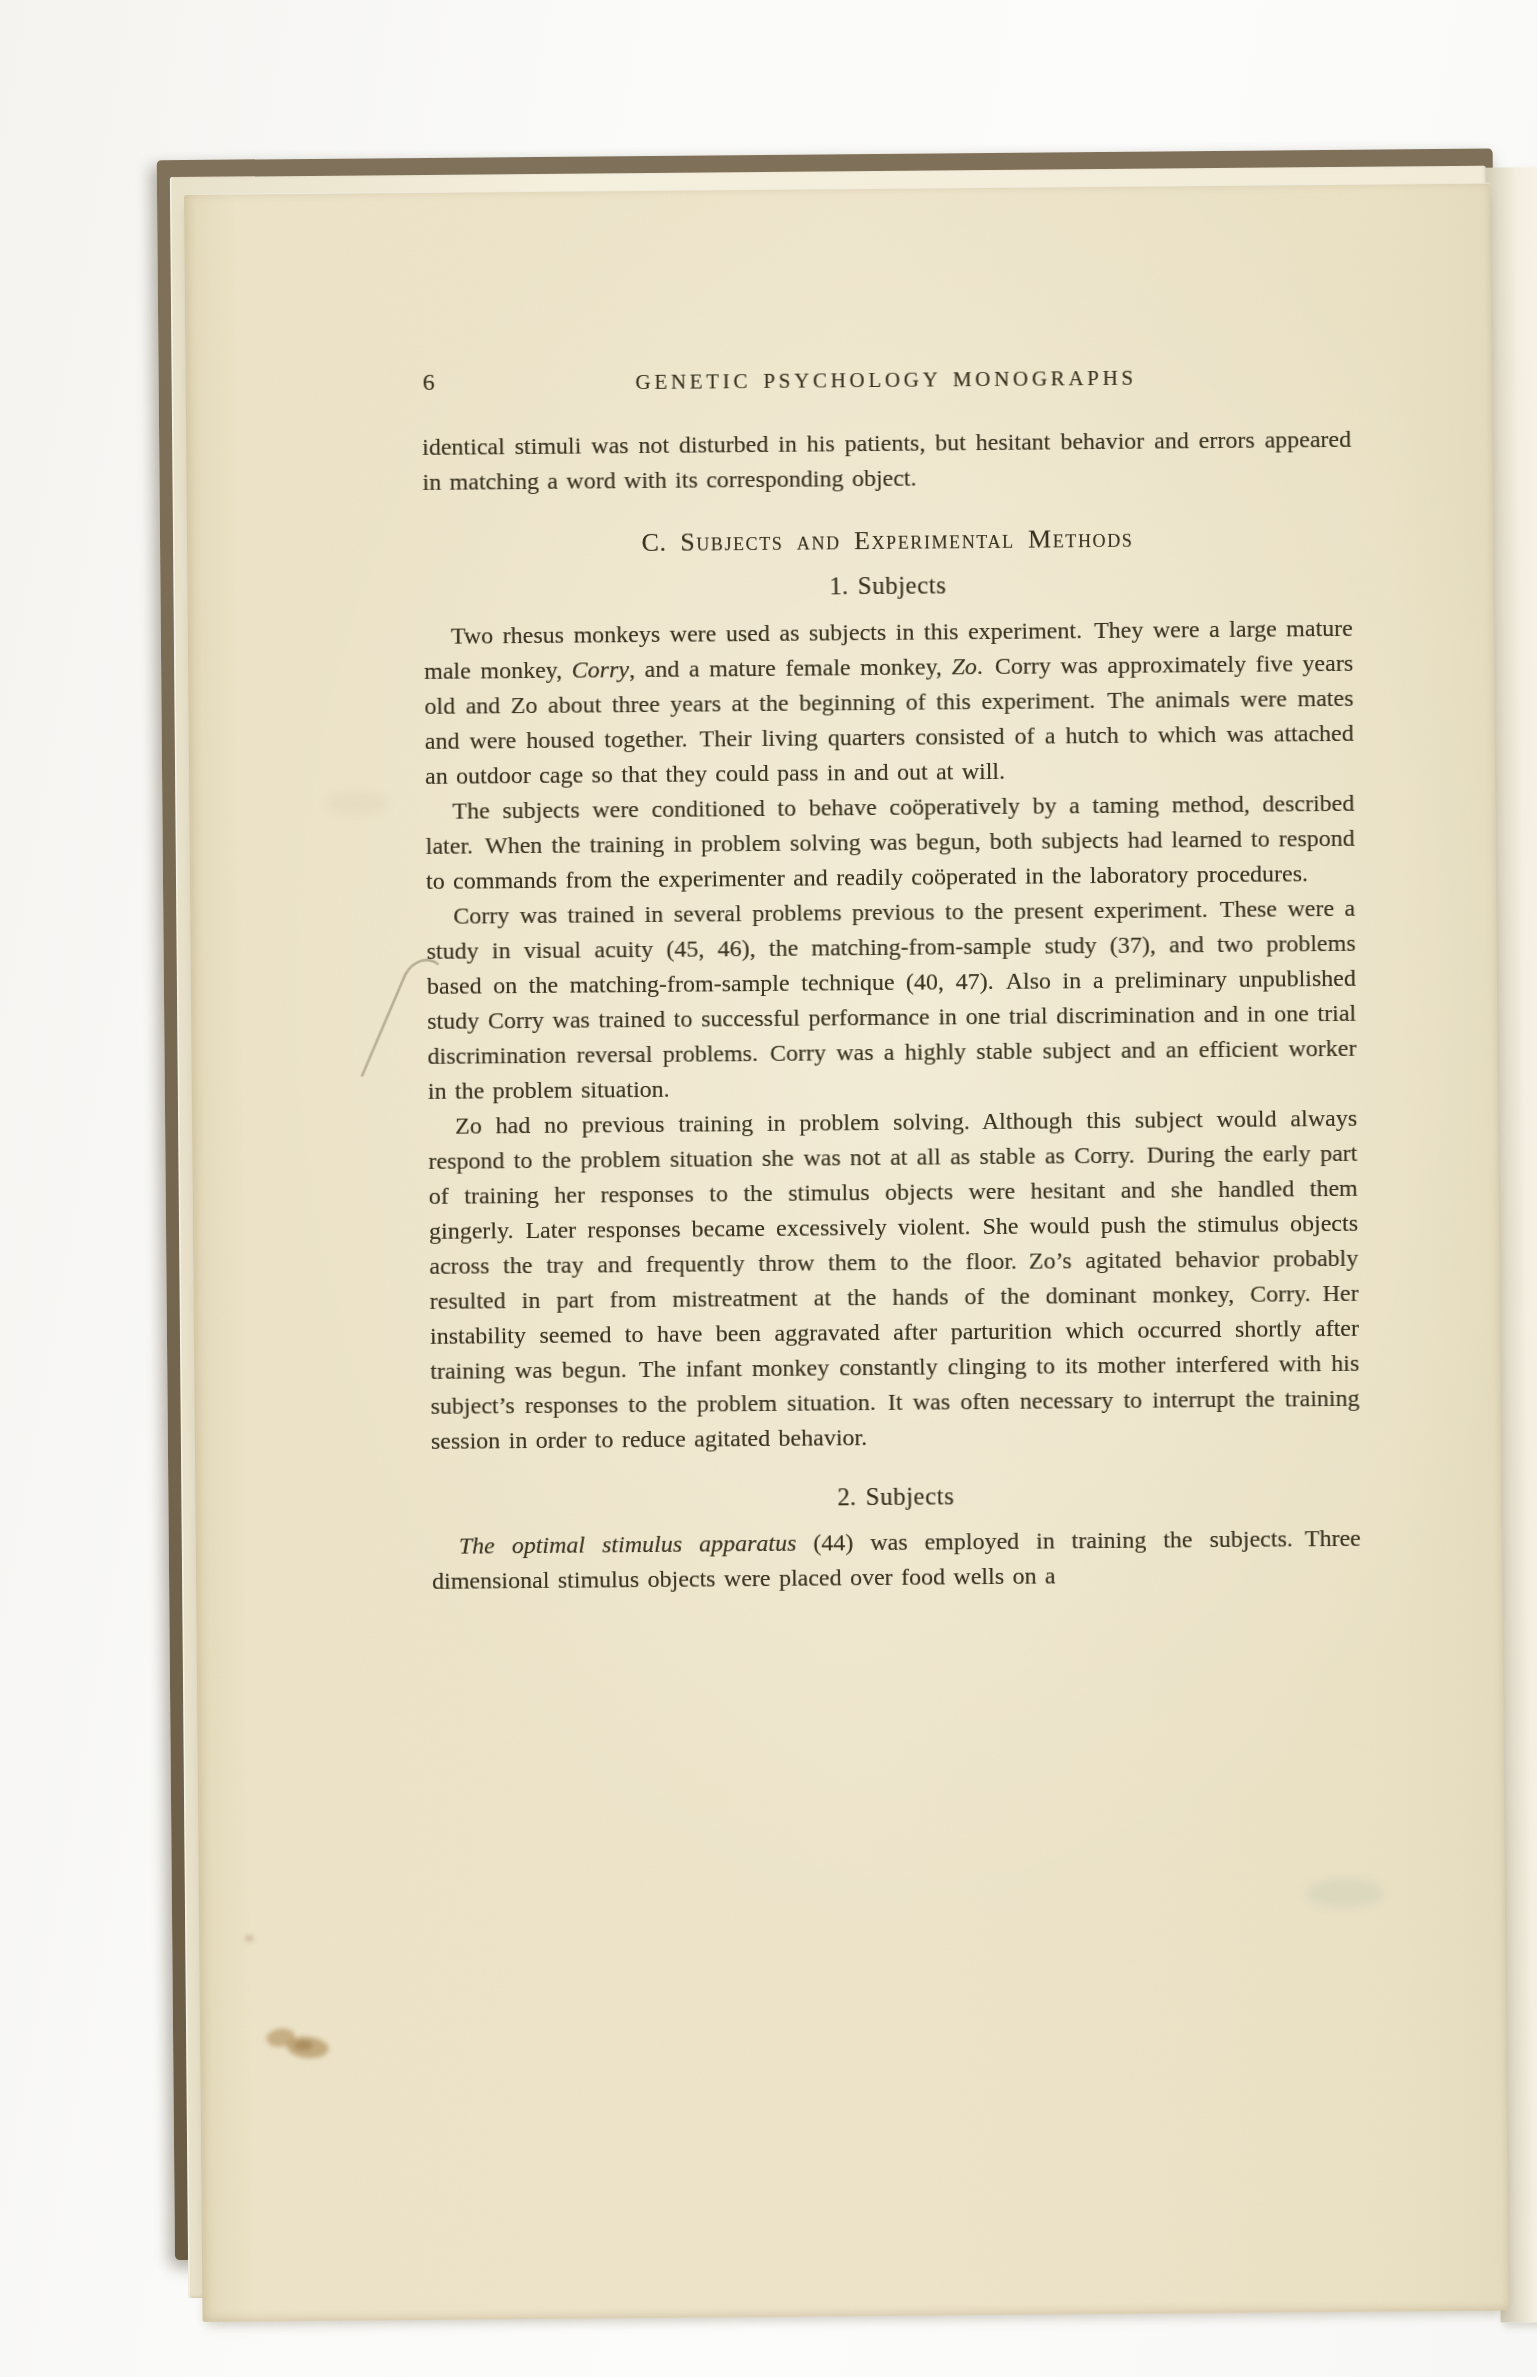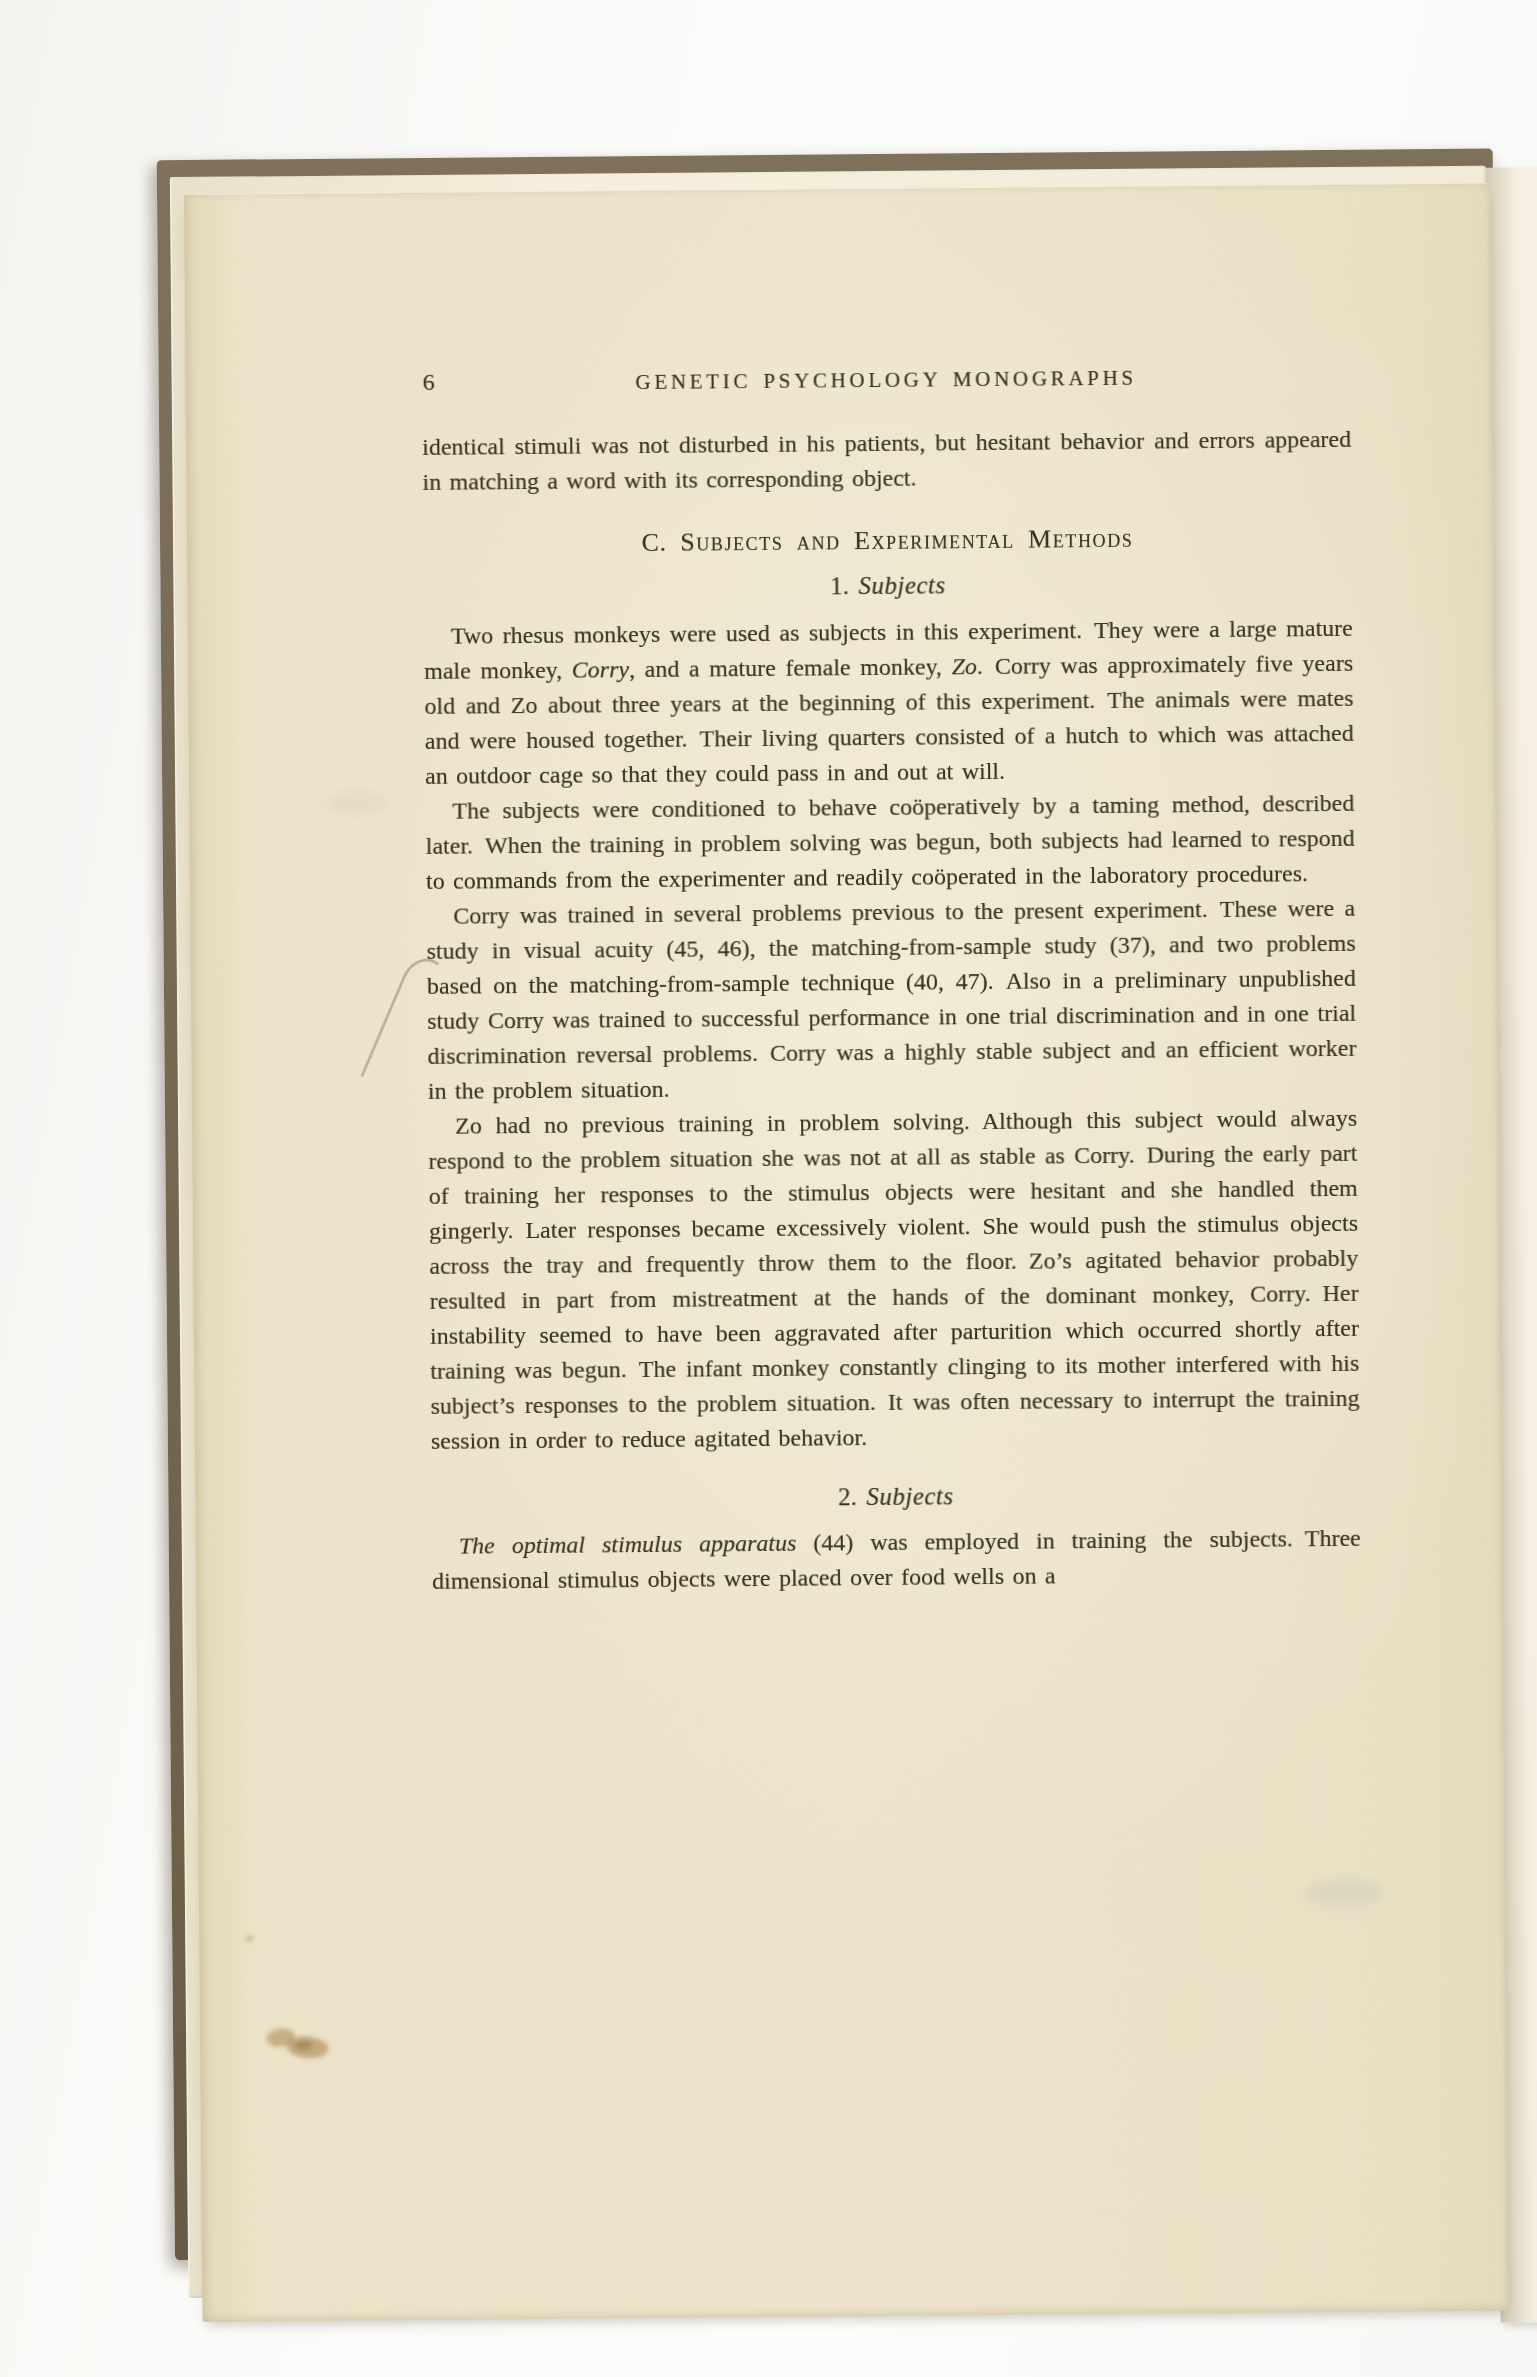--- a/index.html
+++ b/index.html
@@ -64,21 +64,21 @@
     text-align:center;margin:28px 0 0 0;font-size:26px;line-height:33px;
     letter-spacing:0.5px;
   }
   .sc{font-variant:small-caps;letter-spacing:1.6px;word-spacing:5.3px;}
   .section-number{margin-right:13.7px;}
   .subsection-heading{
     text-align:center;font-size:25px;line-height:32px;margin:26px 0 12.6px 0;
   }
   .subsection-heading:first-child{margin-top:13.7px;}
   .subsection-number{margin-right:9.5px;}
-  .subsection-title{font-style:italic;letter-spacing:0.5px;}
+  .subsection-title{letter-spacing:0.5px;}
 </style>
 </head>
 <body>
 
 <div class="book">
   <div class="cover"></div>
   <div class="underpage"></div>
   <div class="leafstack"></div>
 
   <div class="page">

